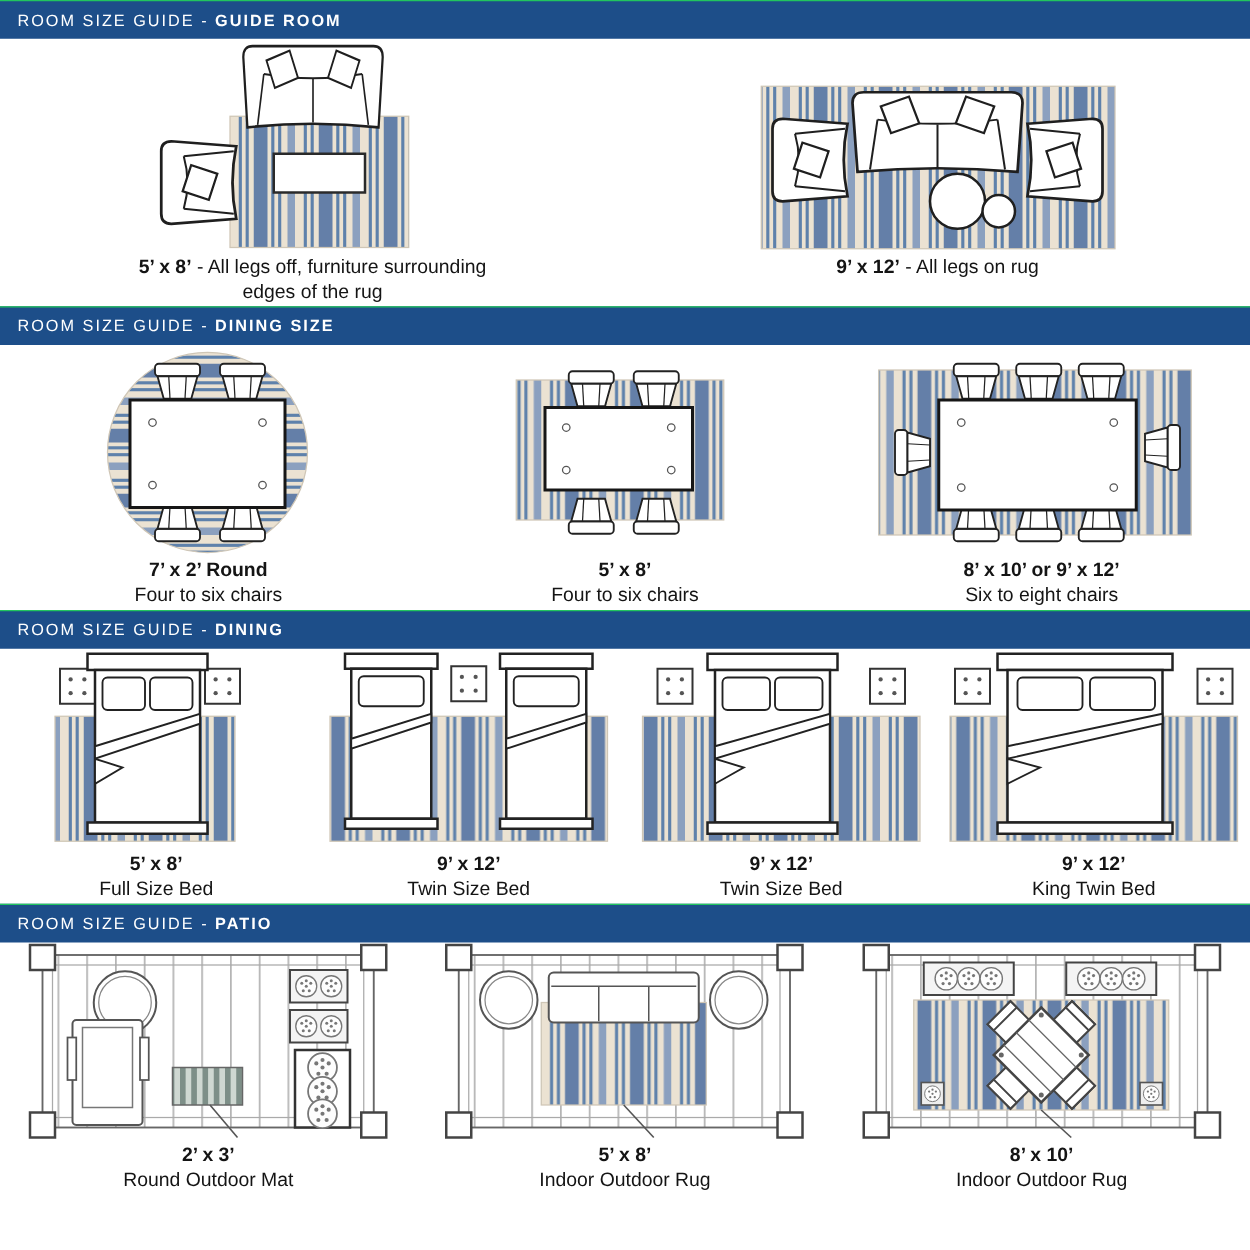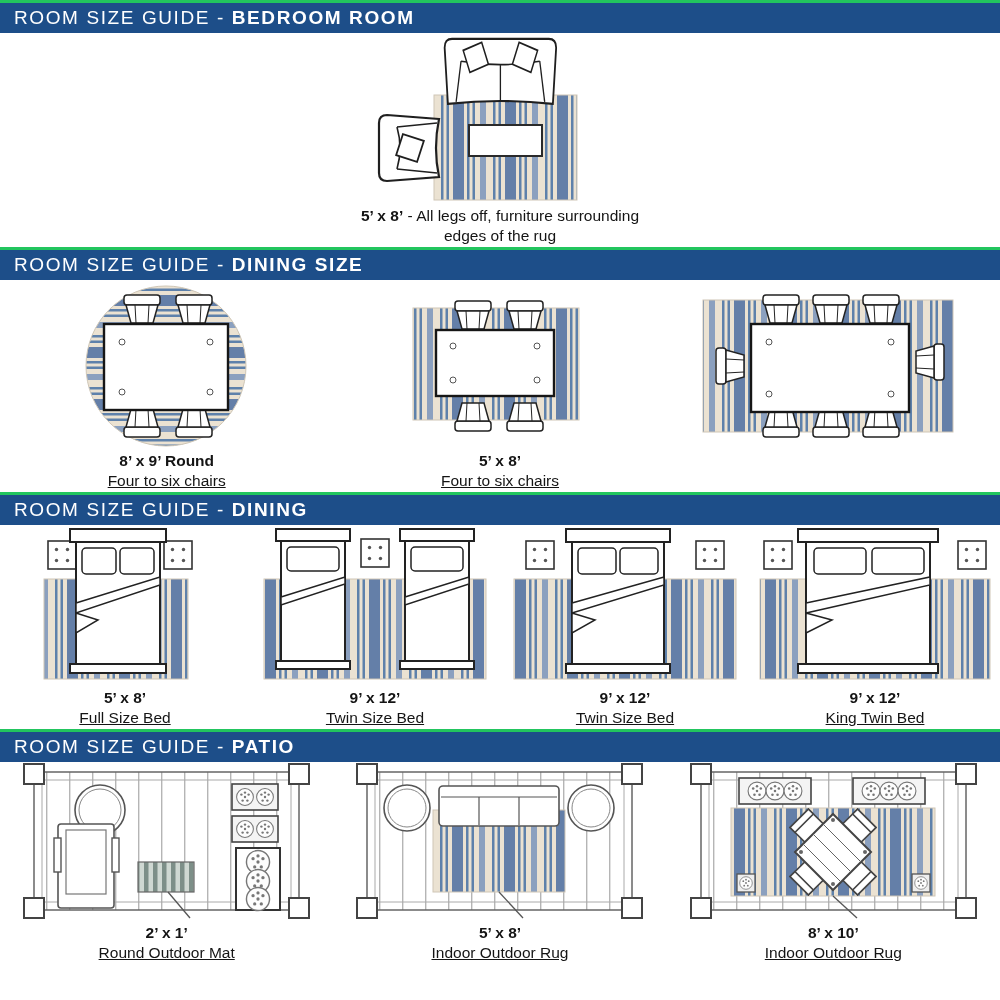--- a/index.html
+++ b/index.html
@@ -1,30 +1,30 @@
 <!DOCTYPE html>
 <html><head>
 <meta charset="utf-8">
 <style>
   html,body{margin:0;padding:0;background:#fff;}
   .page{width:1000px;height:1000px;overflow:hidden;background:#fff;
         font-family:"Liberation Sans",sans-serif;color:#111;}
   .bar{height:30px;background:#1d4e89;color:#fff;display:flex;align-items:center;
-       padding-left:14px;font-size:19px;letter-spacing:1.6px;
-       border-top:3px solid #22c55e;}
+       padding-left:14px;font-size:13px;letter-spacing:1.6px;
+       border-top:1px solid #22c55e;}
   .bar .prefix{font-weight:400;white-space:pre;}
   .bar b{font-weight:700;}
   .row{display:flex;width:1000px;}
   .row figure{flex:1;margin:0;display:flex;flex-direction:column;align-items:center;}
   .art{line-height:0;}
   .cap{text-align:center;font-size:15.5px;line-height:1.32;margin-top:3px;color:#141414;}
   .cap b{font-weight:700;}
   .cap-flow{max-width:285px;text-align:center;}
   .cap-stack b{display:block;}
-  .cap-stack span{display:block;text-decoration:underline;}
+  .cap-stack span{display:block;}
   svg{display:block;}
 </style>
 </head>
 <body>
 
 <svg width="0" height="0" style="position:absolute" aria-hidden="true">
   <defs>
     <pattern id="rugV" patternUnits="userSpaceOnUse" width="52" height="10">
       <rect width="52" height="10" fill="#ebe2d2"></rect>
       <rect x="3" width="2.5" height="10" fill="#5e81ab"></rect>
@@ -94,34 +94,49 @@
       <rect x="-13" y="-11" width="26" height="7" fill="#fff" stroke="#444" stroke-width="1.6"></rect>
     </g>
   </defs>
 </svg>
 
 <div class="page">
 
   <section>
     <div class="bar">
       <span class="prefix">ROOM SIZE GUIDE - </span>
-      <b>BEDROOM ROOM</b>
+      <b>GUIDE ROOM</b>
     </div>
     <div class="row">
       <figure>
         <div class="art">
           <svg width="333" height="170" viewBox="0 0 333 170">
             <rect x="100" y="62" width="143" height="105" fill="url(#rugV)" stroke="#cfc6b6"></rect>
             <rect x="135" y="92" width="73" height="31" fill="#fff" stroke="#2a2a2a" stroke-width="2"></rect>
             <use href="#sofa" transform="translate(109,3) scale(0.82,0.97)"></use>
             <use href="#chairR" transform="translate(43,80)"></use>
           </svg>
         </div>
         <figcaption class="cap cap-flow">
           <b>5’ x 8’</b><span> - All legs off, furniture surrounding edges of the rug</span>
+        </figcaption>
+      </figure>
+      <figure>
+        <div class="art">
+          <svg width="333" height="170" viewBox="0 0 333 170">
+            <rect x="25" y="38" width="283" height="130" fill="url(#rugV)" stroke="#cfc6b6"></rect>
+            <use href="#sofa" transform="translate(96,40) scale(1,0.95)"></use>
+            <use href="#chairR" transform="translate(32,62)"></use>
+            <use href="#chairR" transform="translate(300,62) scale(-1,1)"></use>
+            <circle cx="182" cy="130" r="22" fill="#fff" stroke="#1f1f1f" stroke-width="2"></circle>
+            <circle cx="215" cy="138" r="13" fill="#fff" stroke="#1f1f1f" stroke-width="2"></circle>
+          </svg>
+        </div>
+        <figcaption class="cap cap-flow">
+          <b>9’ x 12’</b><span> - All legs on rug</span>
         </figcaption>
       </figure>
     </div>
   </section>
 
   <section>
     <div class="bar">
       <span class="prefix">ROOM SIZE GUIDE - </span>
       <b>DINING SIZE</b>
     </div>
@@ -135,21 +150,21 @@
             <use href="#dchair" transform="translate(162,158) rotate(180)"></use>
             <use href="#dchair" transform="translate(214,158) rotate(180)"></use>
             <rect x="104" y="44" width="124" height="86" fill="#fff" stroke="#161616" stroke-width="2.4"></rect>
             <circle cx="122" cy="62" r="3" fill="#fff" stroke="#555"></circle>
               <circle cx="210" cy="62" r="3" fill="#fff" stroke="#555"></circle>
             <circle cx="122" cy="112" r="3" fill="#fff" stroke="#555"></circle>
               <circle cx="210" cy="112" r="3" fill="#fff" stroke="#555"></circle>
           </svg>
         </div>
         <figcaption class="cap cap-stack">
-          <b>8’ x 9’ Round</b>
+          <b>7’ x 2’ Round</b>
             <span>Four to six chairs</span>
         </figcaption>
       </figure>
       <figure>
         <div class="art">
           <svg width="333" height="168" viewBox="0 0 333 168">
             <rect x="80" y="28" width="166" height="112" fill="url(#rugV)" stroke="#cfc6b6"></rect>
             <use href="#dchair" transform="translate(120,20)"></use>
             <use href="#dchair" transform="translate(172,20)"></use>
             <use href="#dchair" transform="translate(160,152) rotate(180)"></use>
@@ -178,20 +193,24 @@
             <use href="#dchair" transform="translate(234,158) rotate(180)"></use>
             <use href="#dchair" transform="translate(48,106) rotate(-90)"></use>
             <use href="#dchair" transform="translate(278,62) rotate(90)"></use>
             <rect x="84" y="44" width="158" height="88" fill="#fff" stroke="#161616" stroke-width="2.4"></rect>
             <circle cx="102" cy="62" r="3" fill="#fff" stroke="#555"></circle>
               <circle cx="224" cy="62" r="3" fill="#fff" stroke="#555"></circle>
             <circle cx="102" cy="114" r="3" fill="#fff" stroke="#555"></circle>
               <circle cx="224" cy="114" r="3" fill="#fff" stroke="#555"></circle>
           </svg>
         </div>
+        <figcaption class="cap cap-stack">
+          <b>8’ x 10’ or 9’ x 12’</b>
+            <span>Six to eight chairs</span>
+        </figcaption>
       </figure>
     </div>
   </section>
 
   <section>
     <div class="bar">
       <span class="prefix">ROOM SIZE GUIDE - </span>
       <b>DINING</b>
     </div>
     <div class="row">
@@ -321,21 +340,21 @@
               <rect x="236" y="86" width="44" height="62" fill="#fff" stroke="#333" stroke-width="2"></rect>
               <use href="#flw" transform="translate(258,100) scale(1.1)"></use>
               <use href="#flw" transform="translate(258,119) scale(1.1)"></use>
               <use href="#flw" transform="translate(258,137) scale(1.1)"></use>
             </g>
             <rect x="138" y="100" width="56" height="30" fill="url(#matP)" stroke="#666" stroke-width="1.2"></rect>
             <line x1="168" y1="130" x2="190" y2="156" stroke="#555" stroke-width="1.3"></line>
           </svg>
         </div>
         <figcaption class="cap cap-stack">
-          <b>2’ x 1’</b>
+          <b>2’ x 3’</b>
             <span>Round Outdoor Mat</span>
         </figcaption>
       </figure>
       <figure>
         <div class="art">
           <svg width="333" height="158" viewBox="0 0 333 158">
             <rect x="34" y="10" width="265" height="138" fill="url(#deckP)" stroke="#666" stroke-width="1.5"></rect>
             <rect x="42" y="18" width="249" height="122" fill="none" stroke="#aaa" stroke-width="1"></rect>
             <rect x="24" y="2" width="20" height="20" fill="#fff" stroke="#444" stroke-width="2"></rect>
             <rect x="289" y="2" width="20" height="20" fill="#fff" stroke="#444" stroke-width="2"></rect>

